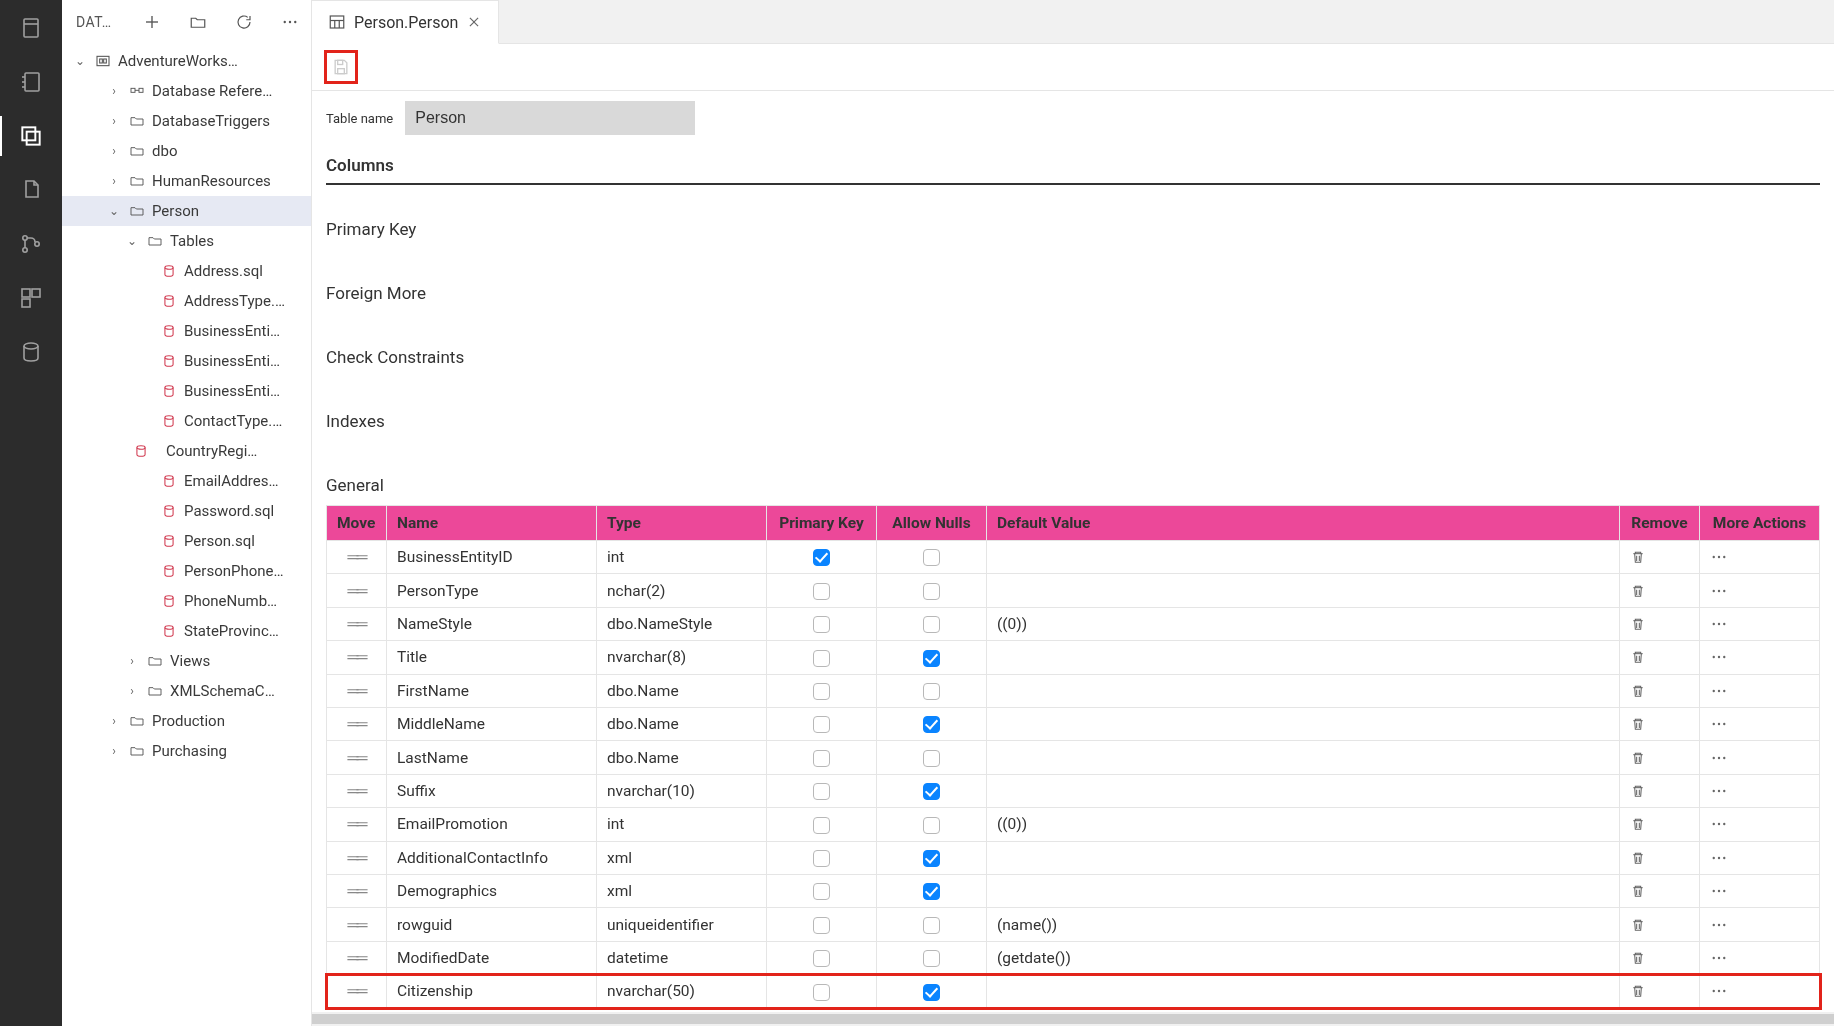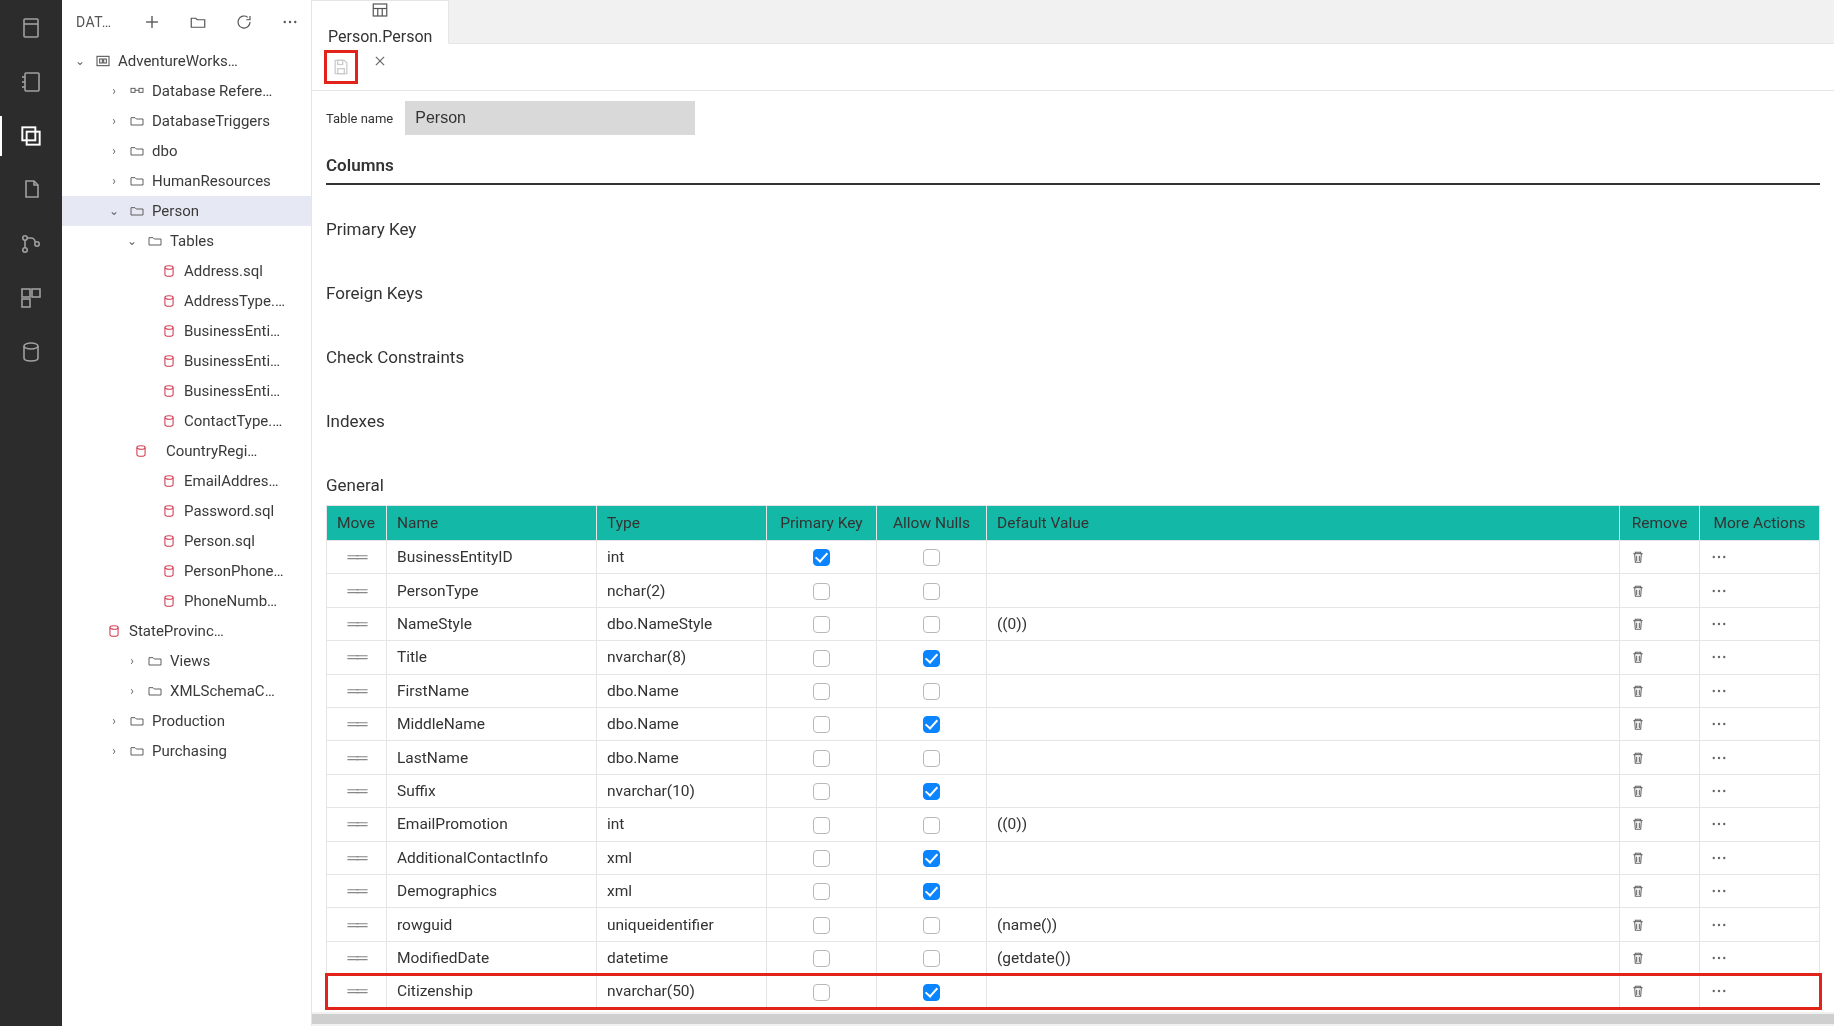--- a/index.html
+++ b/index.html
@@ -146,21 +146,20 @@
     display: flex;
     align-items: center;
     gap: 8px;
     padding: 0 16px;
     background: #fff;
     border-right: 1px solid var(--border);
     border-top: 1px solid var(--border);
     border-bottom: 1px solid transparent;
     margin-bottom: -1px;
     font-size: 16px;
-    flex-direction: column;
   }
   .tab .close { color: #666; width:16px; display:flex; justify-content:center; }
   .toolbar-row {
     height: 46px;
     display: flex;
     align-items: center;
     padding: 0 12px;
     gap: 8px;
   }
   .save-btn {
@@ -222,22 +221,22 @@
     overflow: auto;
     padding: 0 14px 14px 14px;
   }
   table.cols {
     width: 100%;
     border-collapse: collapse;
     font-size: 15.5px;
   }
   table.cols th {
     text-align: left;
-    font-weight: 400;
-    background: #14b8a6;
+    font-weight: 700;
+    background: #ec4899;
     border: 1px solid var(--border);
     padding: 8px 10px;
     color: #333;
   }
   table.cols td {
     border: 1px solid var(--border);
     padding: 7px 10px;
     vertical-align: middle;
   }
   table.cols td.center, table.cols th.center { text-align: center; }
@@ -546,21 +545,21 @@
           </div>
           <div class="tree-row file" style="padding-left: 98px;">
             <span class="icon db-icon">
               <svg width="14" height="14" viewBox="0 0 24 24" stroke="currentColor" stroke-width="1.8" fill="none">
                 <ellipse cx="12" cy="6" rx="7" ry="3"></ellipse>
                 <path d="M5 6v12c0 1.7 3.1 3 7 3s7-1.3 7-3V6"></path>
               </svg>
             </span>
             <span class="label">PhoneNumb…</span>
           </div>
-          <div class="tree-row file" style="padding-left: 43px;">
+          <div class="tree-row file" style="padding-left: 98px;">
             <span class="icon db-icon">
               <svg width="14" height="14" viewBox="0 0 24 24" stroke="currentColor" stroke-width="1.8" fill="none">
                 <ellipse cx="12" cy="6" rx="7" ry="3"></ellipse>
                 <path d="M5 6v12c0 1.7 3.1 3 7 3s7-1.3 7-3V6"></path>
               </svg>
             </span>
             <span class="label">StateProvinc…</span>
           </div>
         </div>
 
@@ -637,21 +636,21 @@
     <div class="divider"></div>
 
     <div class="tablename-row">
       <label>Table name</label>
       <input class="tn-input" value="Person" style="">
     </div>
 
     <div class="section-tabs">
       <div class="stab active">Columns</div>
       <div class="stab">Primary Key</div>
-      <div class="stab">Foreign Keys</div>
+      <div class="stab">Foreign More</div>
       <div class="stab">Check Constraints</div>
       <div class="stab">Indexes</div>
       <div class="stab">General</div>
     </div>
 
 
     <div class="grid">
       <table class="cols">
         <thead>
           <tr>

